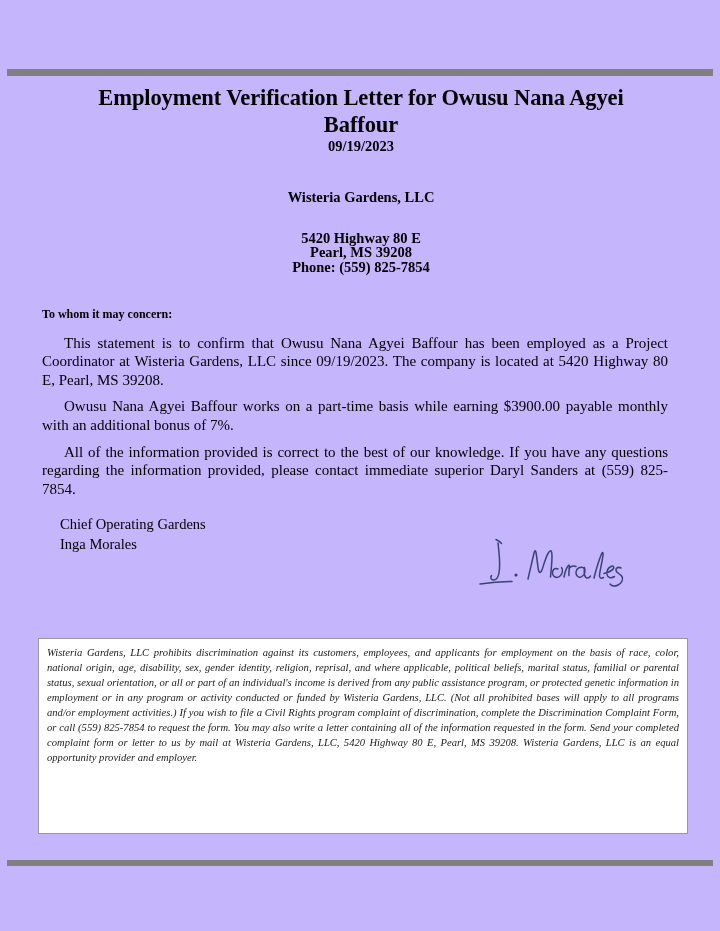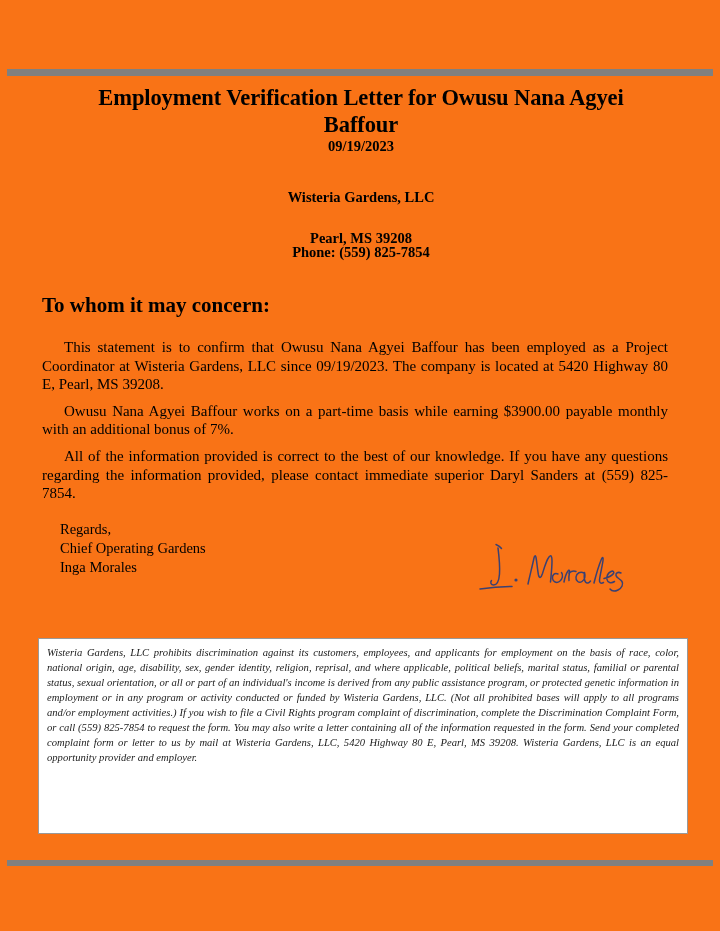--- a/index.html
+++ b/index.html
@@ -13,21 +13,21 @@
     font-family: "Liberation Serif", "DejaVu Serif", serif;
     color: #000000;
     position: relative;
     overflow: hidden;
   }
 
   .page {
     position: relative;
     width: 720px;
     height: 931px;
-    background: #f97316;
+    background: #c4b5fd;
   }
 
   
   .rule {
     position: absolute;
     left: 7px;
     width: 706px;
     background: #808080;
   }
   .rule-top    { top: 69px;  height: 7px; }
@@ -59,21 +59,21 @@
     font-weight: bold;
     font-size: 14.5px;
   }
   .center-line { margin: 0; line-height: 1.0; }
   .date-line    { }
   .company-line { margin-top: 37px; }
   .addr-block   { margin-top: 26px; line-height: 1.45; }
 
   
   .salutation {
-    font-size: 21px;
+    font-size: 12px;
     font-weight: bold;
     margin-top: 34px;
     line-height: 1.1;
   }
 
   
   .body-par {
     font-size: 15px;
     text-align: justify;
     text-justify: inter-word;
@@ -138,36 +138,36 @@
   <div class="content">
 
     <h1 class="doc-title">Employment Verification Letter for Owusu Nana Agyei Baffour</h1>
 
     <div class="center-block">
       <p class="center-line date-line">09/19/2023</p>
 
       <p class="center-line company-line">Wisteria Gardens, LLC</p>
 
       <div class="addr-block">
+        <p class="center-line">5420 Highway 80 E</p>
         <p class="center-line">Pearl, MS 39208</p>
         <p class="center-line">Phone: (559) 825-7854</p>
       </div>
     </div>
 
     <p class="salutation">To whom it may concern:</p>
 
     <p class="body-par">This statement is to confirm that Owusu Nana Agyei Baffour has been employed as a Project Coordinator at Wisteria Gardens, LLC since 09/19/2023. The company is located at 5420 Highway 80 E, Pearl, MS 39208.</p>
 
     <p class="body-par">Owusu Nana Agyei Baffour works on a part-time basis while earning $3900.00 payable monthly with an additional bonus of 7%.</p>
 
     <p class="body-par">All of the information provided is correct to the best of our knowledge. If you have any questions regarding the information provided, please contact immediate superior Daryl Sanders at (559) 825-7854.</p>
 
     <div class="closing">
       <div class="closing-lines">
-        <p class="closing-line">Regards,</p>
         <p class="closing-line">Chief Operating Gardens</p>
         <p class="closing-line">Inga Morales</p>
       </div>
 
       <div class="signature" title="J. Morales">
         <svg viewBox="0 0 170 58" xmlns="http://www.w3.org/2000/svg">
           <g fill="none" stroke="#3a4173" stroke-width="1.5" stroke-linecap="round" stroke-linejoin="round">
 
             <path d="M26 6 C27 14 28 24 27.5 32 C27 39 25 43 21.5 43 C19 43 18 40.5 19.5 38.5"></path>
             <path d="M8 47 C18 45.5 30 44.5 40 44.5"></path>

